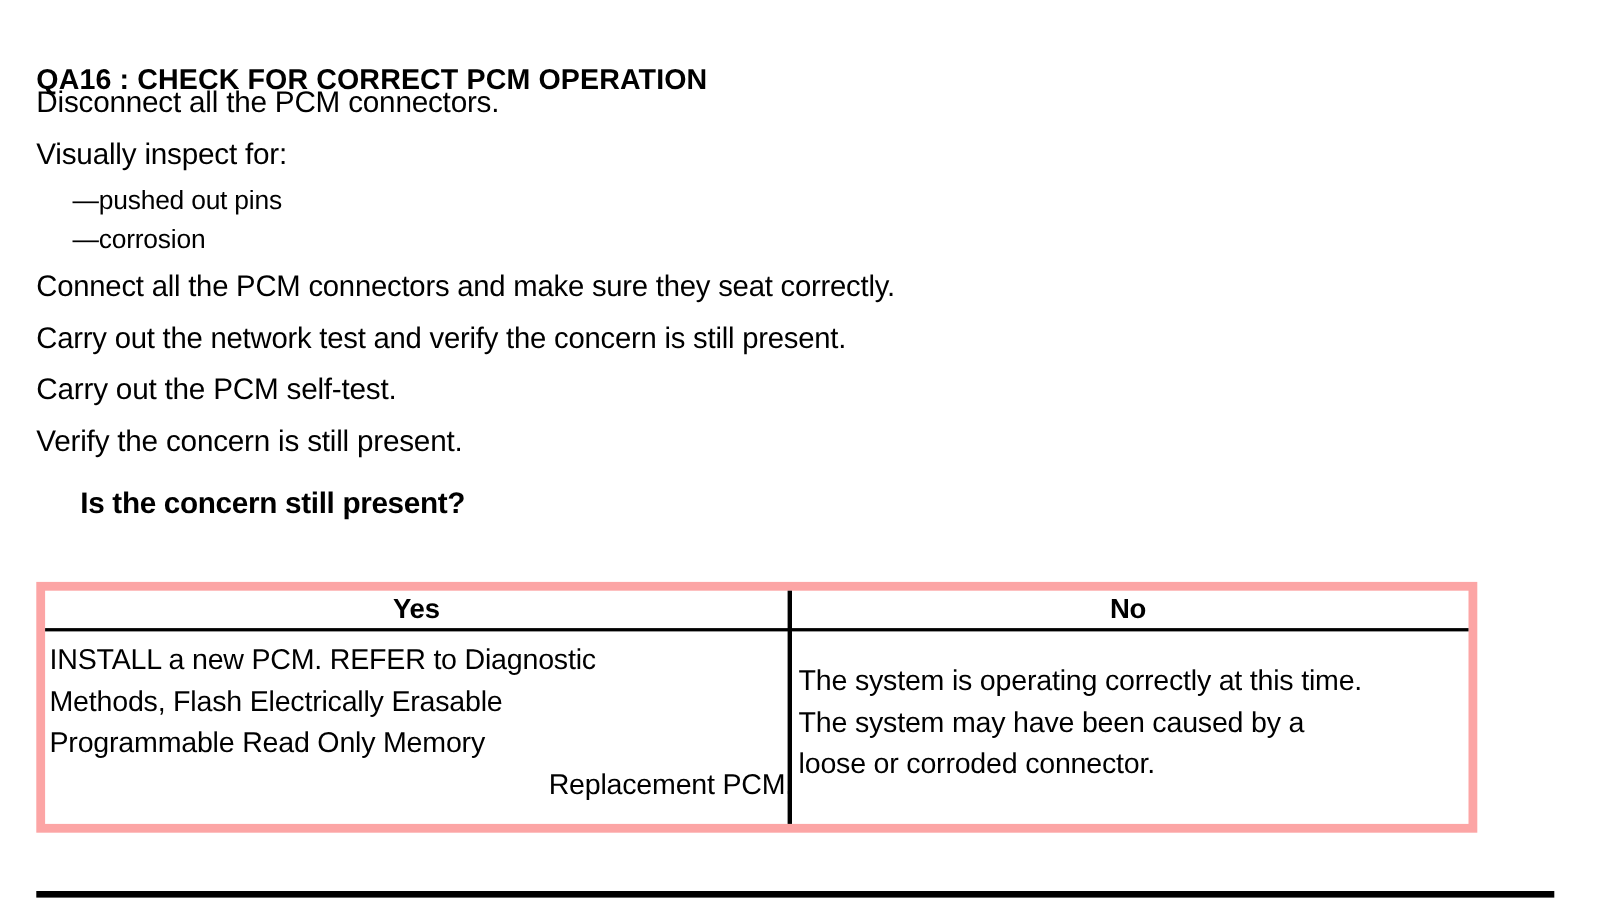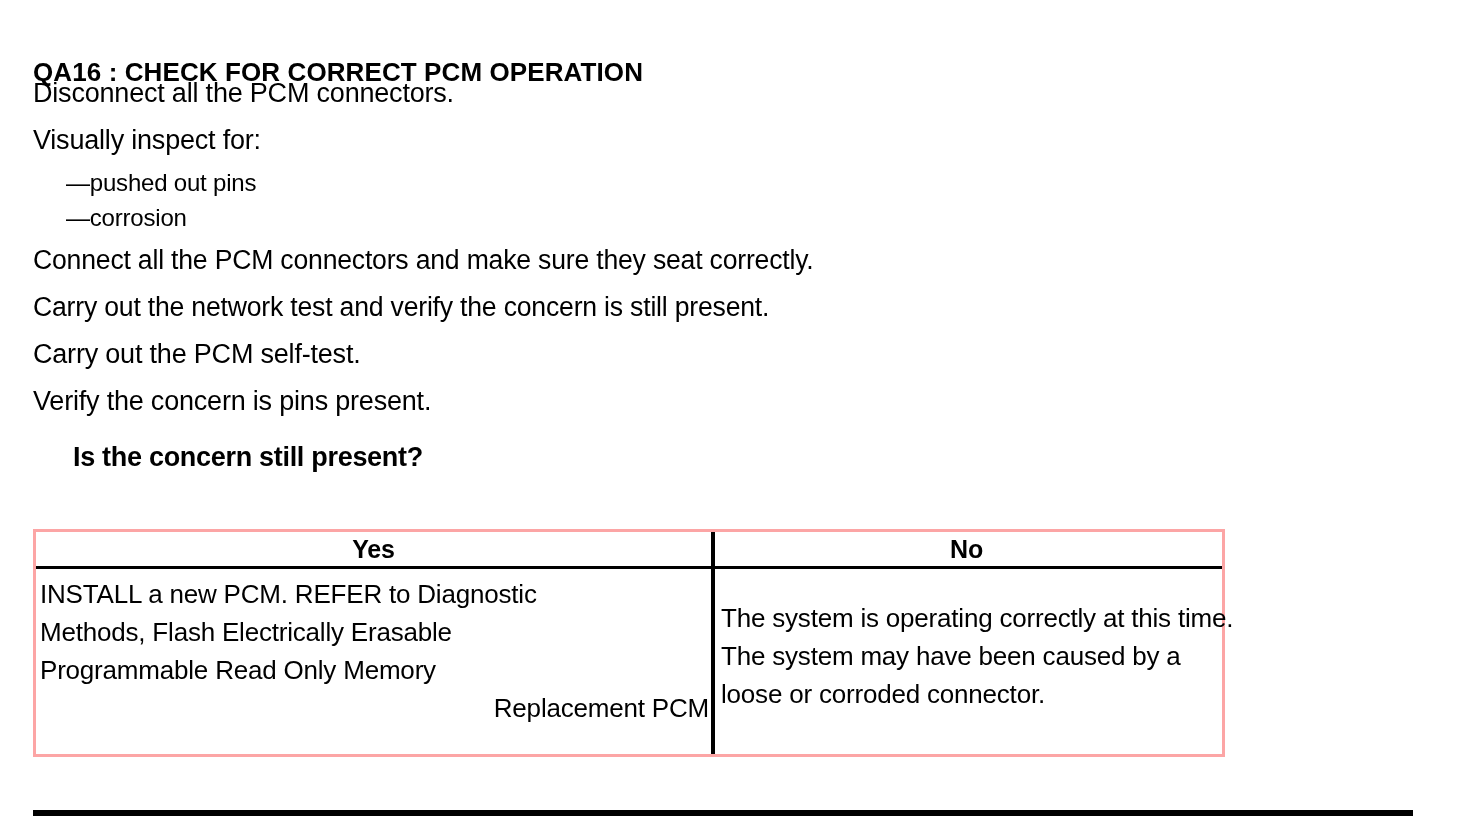--- a/index.html
+++ b/index.html
@@ -69,23 +69,23 @@
     margin-top: 9px;
     letter-spacing: -0.3px;
     margin-left: 40px;
   }
 
   
   .answer-table {
     position: absolute;
     left: 33px;
     top: 529px;
-    width: 1192px;
+    width: 1310px;
     height: 228px;
-    border: 3px solid #fca5a5;
+    border: 8px solid #fca5a5;
     box-sizing: border-box;
     background: #fff;
   }
   .table-header-row {
     position: absolute;
     left: 0;
     top: 0;
     right: 0;
     height: 34px;
     display: flex;
@@ -183,21 +183,21 @@
   <div class="step-title">QA16 : CHECK FOR CORRECT PCM OPERATION</div>
 
   <div class="instructions">
     <div class="instr-line">Disconnect all the PCM connectors.</div>
     <div class="instr-line">Visually inspect for:</div>
     <div class="instr-line bullet">—pushed out pins</div>
     <div class="instr-line bullet tight-top">—corrosion</div>
     <div class="instr-line condensed">Connect all the PCM connectors and make sure they seat correctly.</div>
     <div class="instr-line condensed">Carry out the network test and verify the concern is still present.</div>
     <div class="instr-line">Carry out the PCM self-test.</div>
-    <div class="instr-line">Verify the concern is pins present.</div>
+    <div class="instr-line">Verify the concern is still present.</div>
     <div class="instr-line question">Is the concern still present?</div>
   </div>
 
   <div class="answer-table">
 
     <div class="table-header-row">
       <div class="header-cell yes">Yes</div>
       <div class="header-cell no">No</div>
     </div>
 

